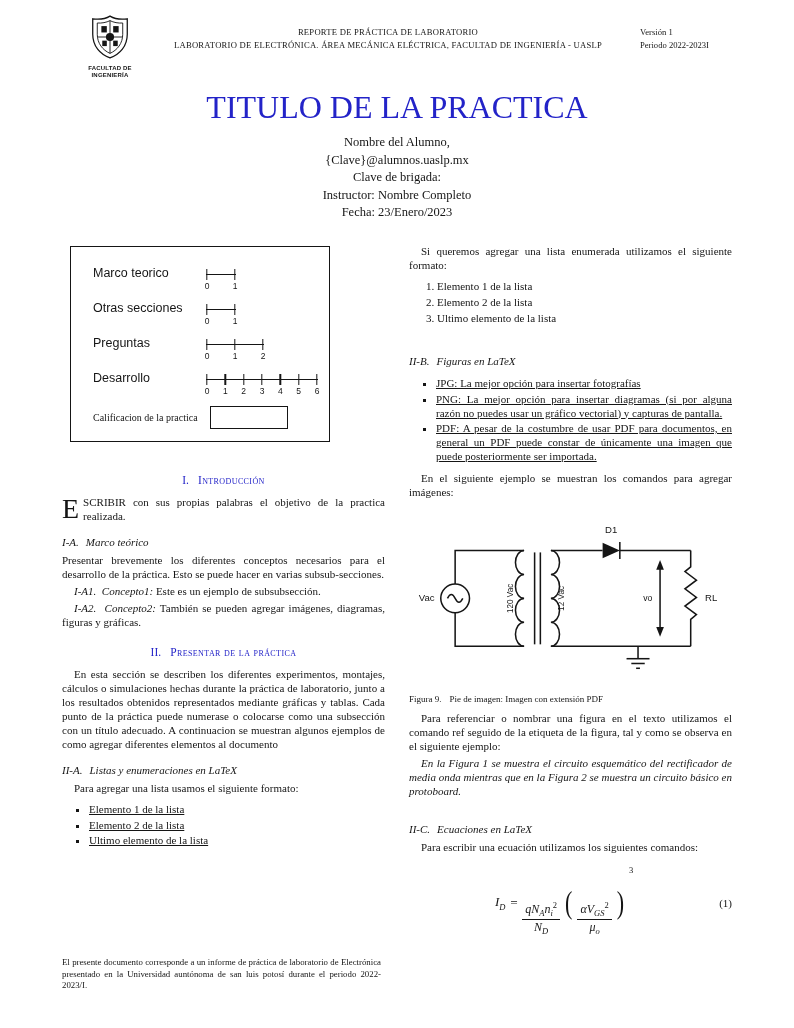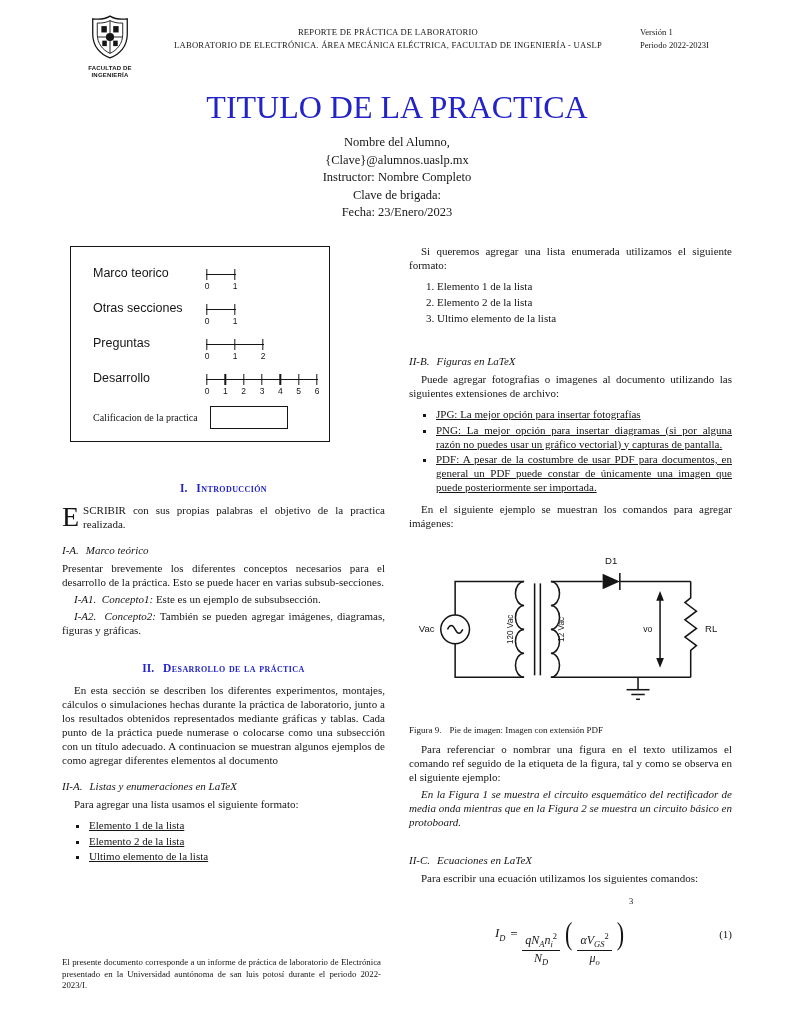--- a/index.html
+++ b/index.html
@@ -31,21 +31,21 @@
   .rubric-label{flex:0 0 96px;font-family:"Liberation Sans",sans-serif;font-size:12.5px;line-height:16px;}
   .scale{position:relative;height:24px;margin-left:18px;margin-top:1px;}
   .scale-line{position:absolute;left:-1px;right:-1px;top:8px;height:1.4px;background:var(--ink);}
   .tick{position:absolute;top:3px;width:1.4px;height:11px;background:var(--ink);transform:translateX(-50%);}
   .tick-num{position:absolute;top:12px;left:50%;transform:translateX(-50%);font-size:8.5px;font-family:"Liberation Sans",sans-serif;background:transparent;width:max-content;}
   .rubric-score-row{display:flex;align-items:center;margin-top:12px;}
   .score-label{flex:0 0 auto;font-family:Liberation Serif, serif;font-size:10px;}
   .score-box{width:78px;height:23px;border:1.4px solid var(--ink);margin-left:12px;}
 
   
-  .sec-head{color:var(--accent);font-weight:bold;font-size:11.5px;text-align:center;margin:22px 0 9px;}
+  .sec-head{color:var(--accent);font-weight:normal;font-size:11.5px;text-align:center;margin:14px 0 9px;}
   .sec-head .sec-num{margin-right:9px;}
   .sec-head .sec-title{font-variant:small-caps;letter-spacing:.4px;}
   .subsec-head{font-style:italic;font-weight:normal;font-size:11px;margin:10px 0 5px;}
   .subsec-head .sub-num{margin-right:7px;}
   .space-above{margin-top:22px;}
 
   
   .dropcap{float:left;font-size:28px;line-height:25px;padding:1px 4px 0 0;}
 
   
@@ -109,22 +109,22 @@
     <div class="header-right">
       <div>Versión 1</div>
       <div>Periodo 2022-2023I</div>
     </div>
   </header>
 
   <h1 class="doc-title">TITULO DE LA PRACTICA</h1>
   <div class="author-block">
     <div>Nombre del Alumno,</div>
     <div>{Clave}@alumnos.uaslp.mx</div>
+    <div>Clave de brigada:</div>
     <div>Instructor: Nombre Completo</div>
-    <div>Clave de brigada:</div>
     <div>Fecha: 23/Enero/2023</div>
   </div>
 
   <div class="columns">
 
     <section class="col">
 
       <div class="rubric-box">
         <div class="rubric-row">
           <span class="rubric-label">Marco teorico</span>
@@ -212,21 +212,21 @@
       <p class="body-text">Presentar brevemente los diferentes conceptos necesarios para el desarrollo de la práctica. Esto se puede hacer en varias subsub-secciones.</p>
 
       <p class="body-text indent">
         <span class="italic"><span>I-A1.</span>&nbsp;&nbsp;<span>Concepto1:</span></span><span> Este es un ejemplo de subsubsección.</span>
       </p>
       <p class="body-text indent">
         <span class="italic"><span>I-A2.</span>&nbsp;&nbsp;<span>Concepto2:</span></span><span> También se pueden agregar imágenes, diagramas, figuras y gráficas.</span>
       </p>
 
       <h2 class="sec-head">
-        <span class="sec-num">II.</span><span class="sec-title">Desarrollo de la práctica</span>
+        <span class="sec-num">II.</span><span class="sec-title">Presentar de la práctica</span>
       </h2>
       <p class="body-text indent">En esta sección se describen los diferentes experimentos, montajes, cálculos o simulaciones hechas durante la práctica de laboratorio, junto a los resultados obtenidos representados mediante gráficas y tablas. Cada punto de la práctica puede numerase o colocarse como una subsección con un título adecuado. A continuacion se muestran algunos ejemplos de como agregar diferentes elementos al documento</p>
 
       <h3 class="subsec-head">
         <span class="sub-num">II-A.</span><span class="italic">Listas y enumeraciones en LaTeX</span>
       </h3>
       <p class="body-text indent">Para agregar una lista usamos el siguiente formato:</p>
       <ul class="square-list">
         <li>Elemento 1 de la lista</li>
         <li>Elemento 2 de la lista</li>
@@ -241,21 +241,20 @@
       <p class="body-text indent">Si queremos agregar una lista enumerada utilizamos el siguiente formato:</p>
       <ol class="num-list">
         <li>Elemento 1 de la lista</li>
         <li>Elemento 2 de la lista</li>
         <li>Ultimo elemento de la lista</li>
       </ol>
 
       <h3 class="subsec-head space-above">
         <span class="sub-num">II-B.</span><span>Figuras en LaTeX</span>
       </h3>
-      <p class="body-text indent">Puede agregar fotografias o imagenes al documento utilizando las siguientes extensiones de archivo:</p>
       <ul class="square-list">
         <li>JPG: La mejor opción para insertar fotografías</li>
         <li>PNG: La mejor opción para insertar diagramas (si por alguna razón no puedes usar un gráfico vectorial) y capturas de pantalla.</li>
         <li>PDF: A pesar de la costumbre de usar PDF para documentos, en general un PDF puede constar de únicamente una imagen que puede posteriormente ser importada.</li>
       </ul>
       <p class="body-text indent">En el siguiente ejemplo se muestran los comandos para agregar imágenes:</p>
 
       <figure class="figure-block" style="margin-left:0;margin-right:0;">
         <div class="circuit-wrap">
           <svg viewBox="0 0 330 170" width="316" height="163">

